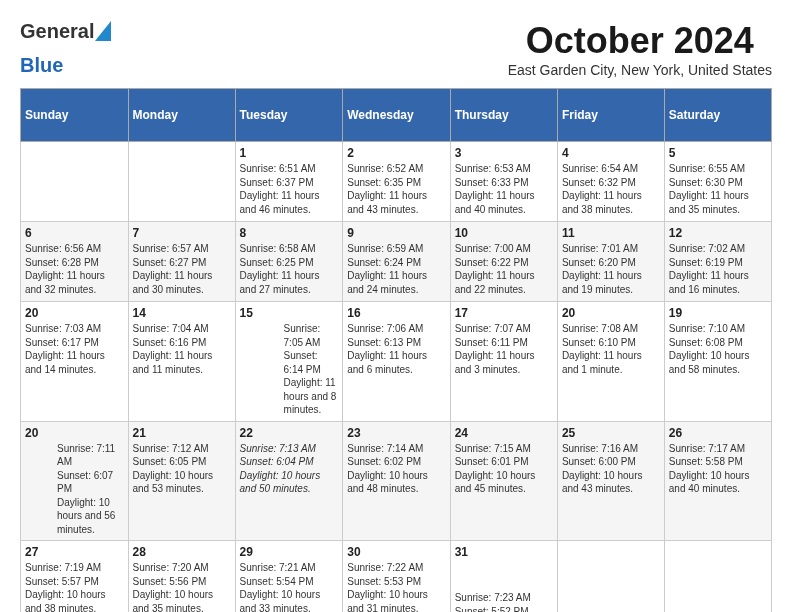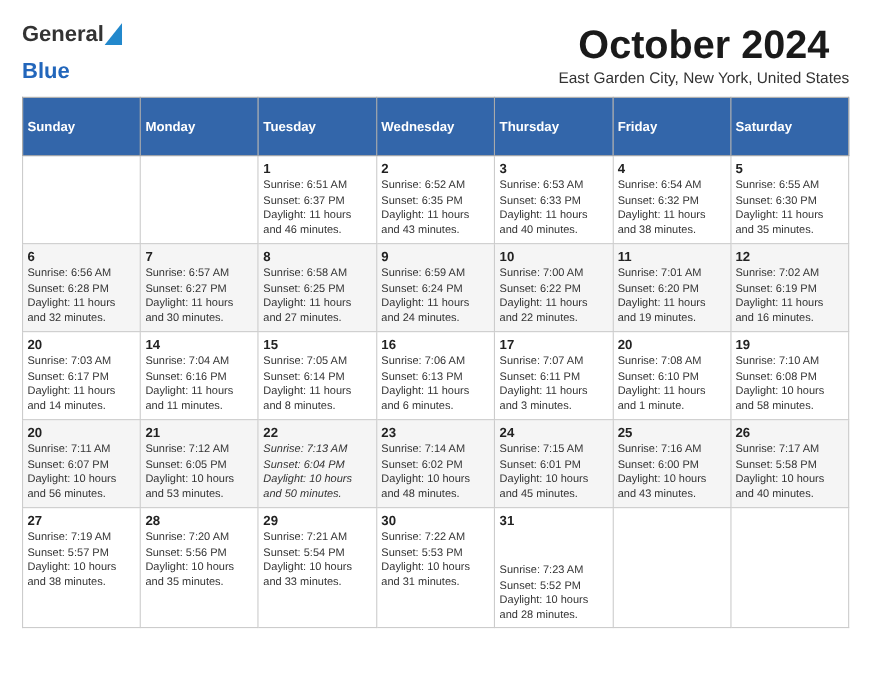--- a/index.html
+++ b/index.html
@@ -198,21 +198,21 @@
 Daylight: 11 hours and 14 minutes.</div>
         </td>
         <td>
           <div class="day-number">14</div>
           <div class="day-info" style="white-space: pre-line;">Sunrise: 7:04 AM
 Sunset: 6:16 PM
 Daylight: 11 hours and 11 minutes.</div>
         </td>
         <td>
           <div class="day-number">15</div>
-          <div class="day-info" style="white-space: pre-line;">Sunrise: 7:05 AM
+          <div class="day-info" style="white-space: pre-line; margin-left: 44px;">Sunrise: 7:05 AM
 Sunset: 6:14 PM
 Daylight: 11 hours and 8 minutes.</div>
         </td>
         <td>
           <div class="day-number">16</div>
           <div class="day-info" style="white-space: pre-line;">Sunrise: 7:06 AM
 Sunset: 6:13 PM
 Daylight: 11 hours and 6 minutes.</div>
         </td>
         <td>
@@ -230,21 +230,21 @@
         <td>
           <div class="day-number">19</div>
           <div class="day-info" style="white-space: pre-line;">Sunrise: 7:10 AM
 Sunset: 6:08 PM
 Daylight: 10 hours and 58 minutes.</div>
         </td>
       </tr>
       <tr>
         <td>
           <div class="day-number">20</div>
-          <div class="day-info" style="white-space: pre-line;">Sunrise: 7:11 AM
+          <div class="day-info" style="white-space: pre-line; margin-left: 32px;">Sunrise: 7:11 AM
 Sunset: 6:07 PM
 Daylight: 10 hours and 56 minutes.</div>
         </td>
         <td>
           <div class="day-number">21</div>
           <div class="day-info" style="white-space: pre-line;">Sunrise: 7:12 AM
 Sunset: 6:05 PM
 Daylight: 10 hours and 53 minutes.</div>
         </td>
         <td>

